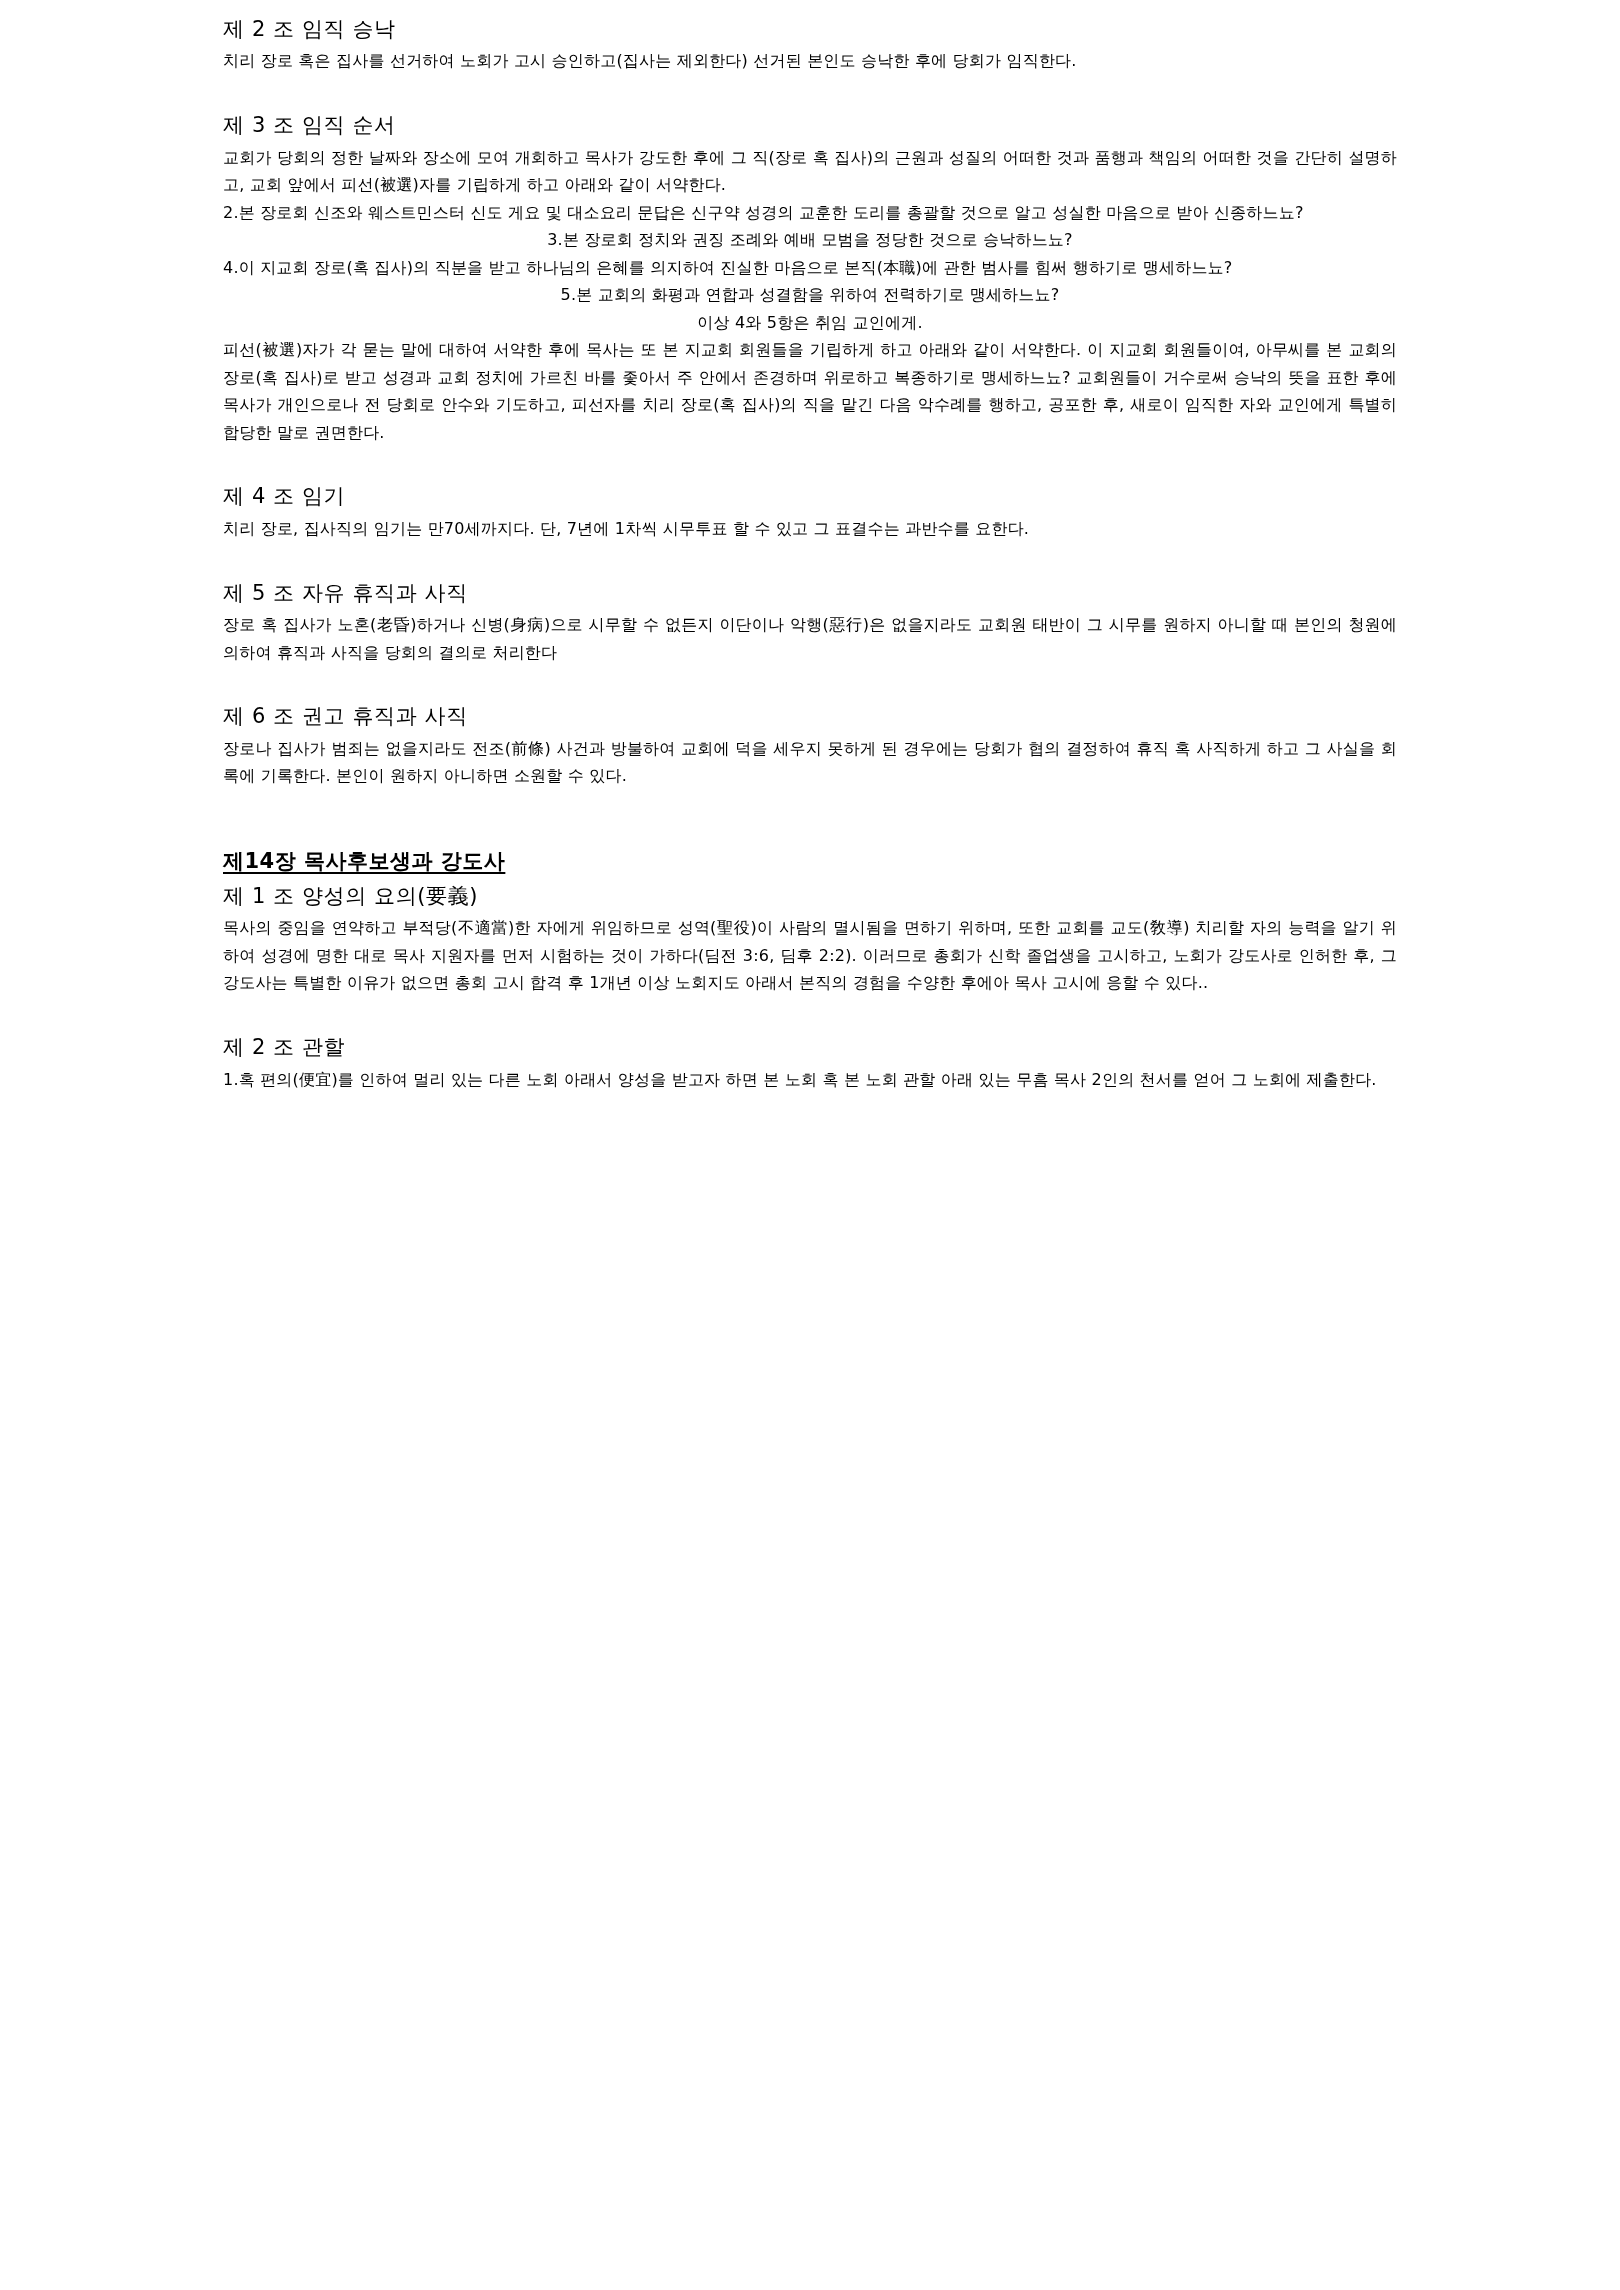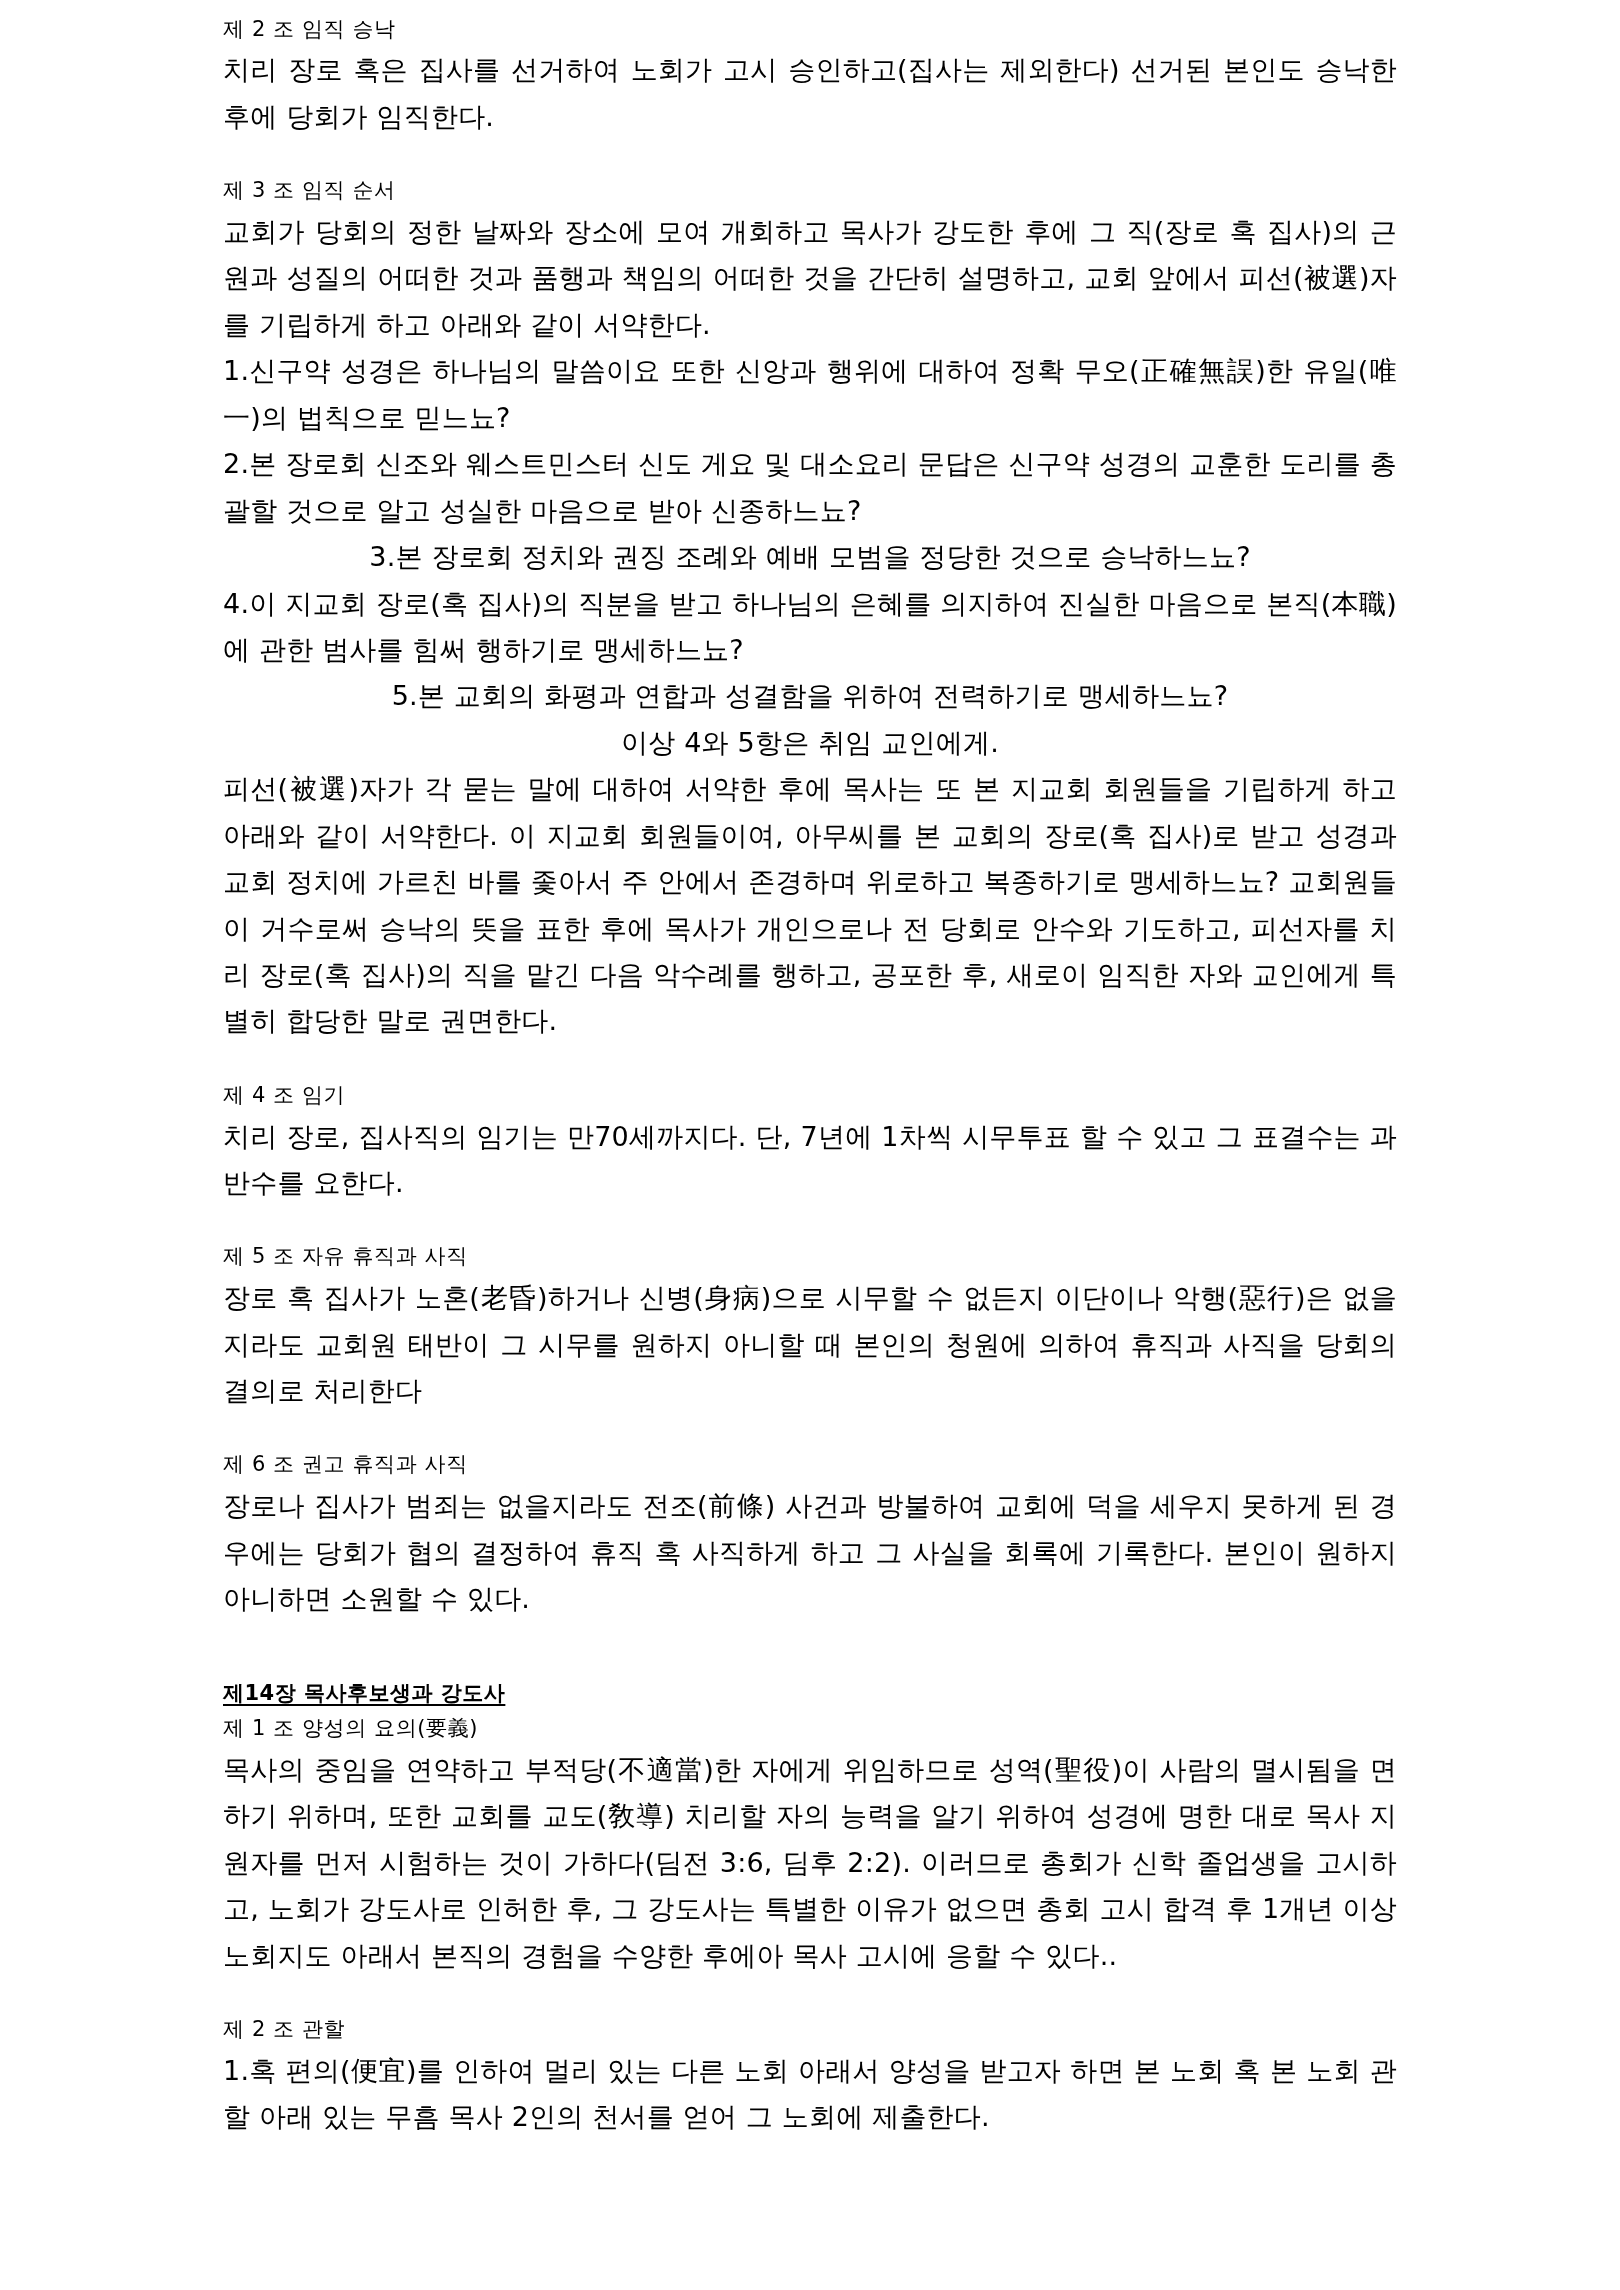--- a/index.html
+++ b/index.html
@@ -34,21 +34,21 @@
   .heading {
     font-size: 21px;
     line-height: 1.7;
     margin: 0;
     letter-spacing: 0.6px;
   }
   .para {
     margin: 0;
     text-align: justify;
     text-justify: inter-character;
-    font-size: 27px;
+    font-size: 16px;
     line-height: 1.72;
   }
   .para.nojust {
     text-align: center;
   }
   .chapter-title {
     font-weight: bold;
     font-size: 21px;
     text-decoration: underline;
     text-underline-offset: 3.9px;
@@ -60,21 +60,20 @@
 </head>
 <body>
 
 <div class="page">
   <div class="doc" id="doc-root">
       <p class="heading">제 2 조 임직 승낙</p>
       <p class="para">치리 장로 혹은 집사를 선거하여 노회가 고시 승인하고(집사는 제외한다) 선거된 본인도 승낙한 후에 당회가 임직한다.</p>
       <div class="spacer"></div>
       <p class="heading">제 3 조 임직 순서</p>
       <p class="para">교회가 당회의 정한 날짜와 장소에 모여 개회하고 목사가 강도한 후에 그 직(장로 혹 집사)의 근원과 성질의 어떠한 것과 품행과 책임의 어떠한 것을 간단히 설명하고, 교회 앞에서 피선(被選)자를 기립하게 하고 아래와 같이 서약한다.</p>
-      <p class="para">1.신구약 성경은 하나님의 말씀이요 또한 신앙과 행위에 대하여 정확 무오(正確無誤)한 유일(唯一)의 법칙으로 믿느뇨?</p>
       <p class="para">2.본 장로회 신조와 웨스트민스터 신도 게요 및 대소요리 문답은 신구약 성경의 교훈한 도리를 총괄할 것으로 알고 성실한 마음으로 받아 신종하느뇨?</p>
       <p class="para nojust">3.본 장로회 정치와 권징 조례와 예배 모범을 정당한 것으로 승낙하느뇨?</p>
       <p class="para">4.이 지교회 장로(혹 집사)의 직분을 받고 하나님의 은혜를 의지하여 진실한 마음으로 본직(本職)에 관한 범사를 힘써 행하기로 맹세하느뇨?</p>
       <p class="para nojust">5.본 교회의 화평과 연합과 성결함을 위하여 전력하기로 맹세하느뇨?</p>
       <p class="para nojust">이상 4와 5항은 취임 교인에게.</p>
       <p class="para">피선(被選)자가 각 묻는 말에 대하여 서약한 후에 목사는 또 본 지교회 회원들을 기립하게 하고 아래와 같이 서약한다. 이 지교회 회원들이여, 아무씨를 본 교회의 장로(혹 집사)로 받고 성경과 교회 정치에 가르친 바를 좇아서 주 안에서 존경하며 위로하고 복종하기로 맹세하느뇨? 교회원들이 거수로써 승낙의 뜻을 표한 후에 목사가 개인으로나 전 당회로 안수와 기도하고, 피선자를 치리 장로(혹 집사)의 직을 맡긴 다음 악수례를 행하고, 공포한 후, 새로이 임직한 자와 교인에게 특별히 합당한 말로 권면한다.</p>
       <div class="spacer"></div>
       <p class="heading">제 4 조 임기</p>
       <p class="para">치리 장로, 집사직의 임기는 만70세까지다. 단, 7년에 1차씩 시무투표 할 수 있고 그 표결수는 과반수를 요한다.</p>
       <div class="spacer"></div>

